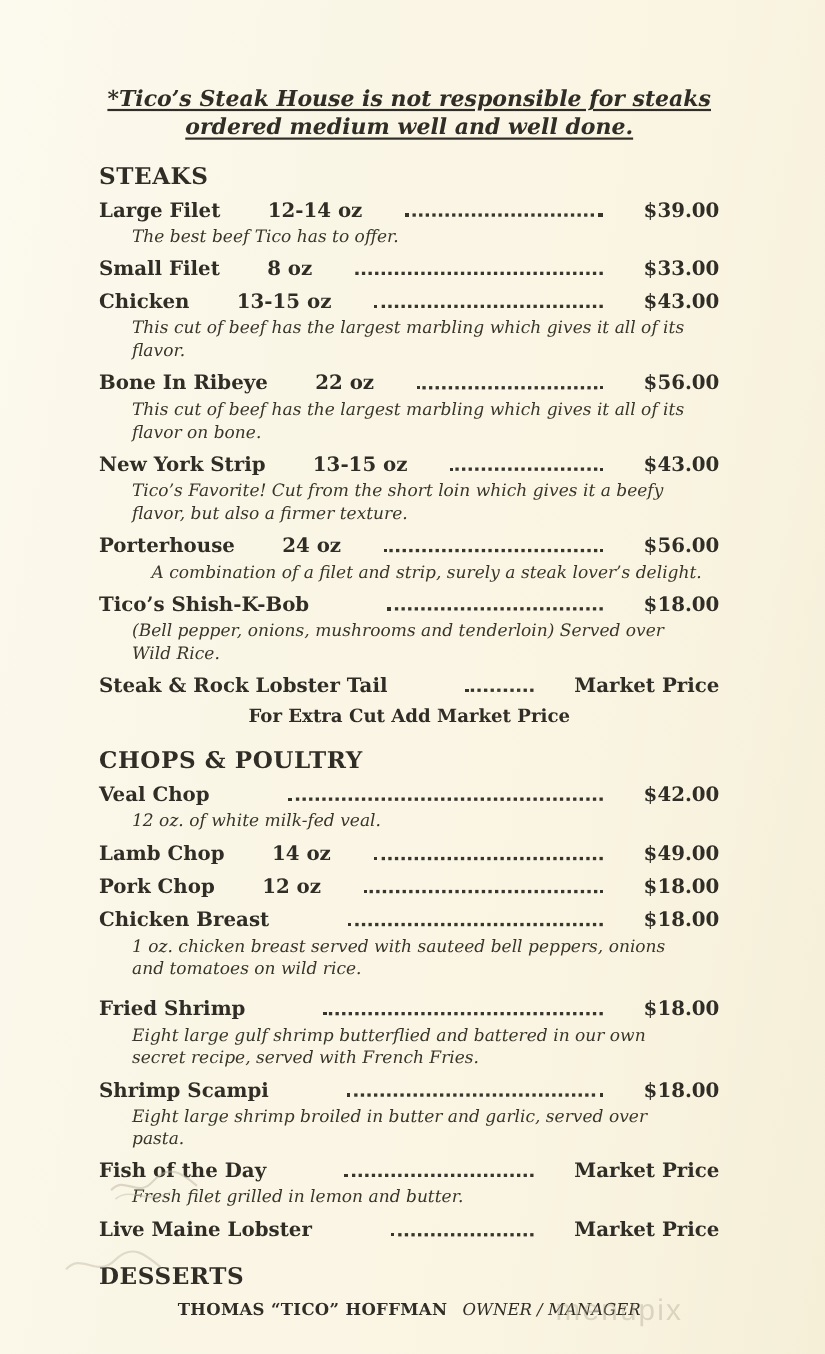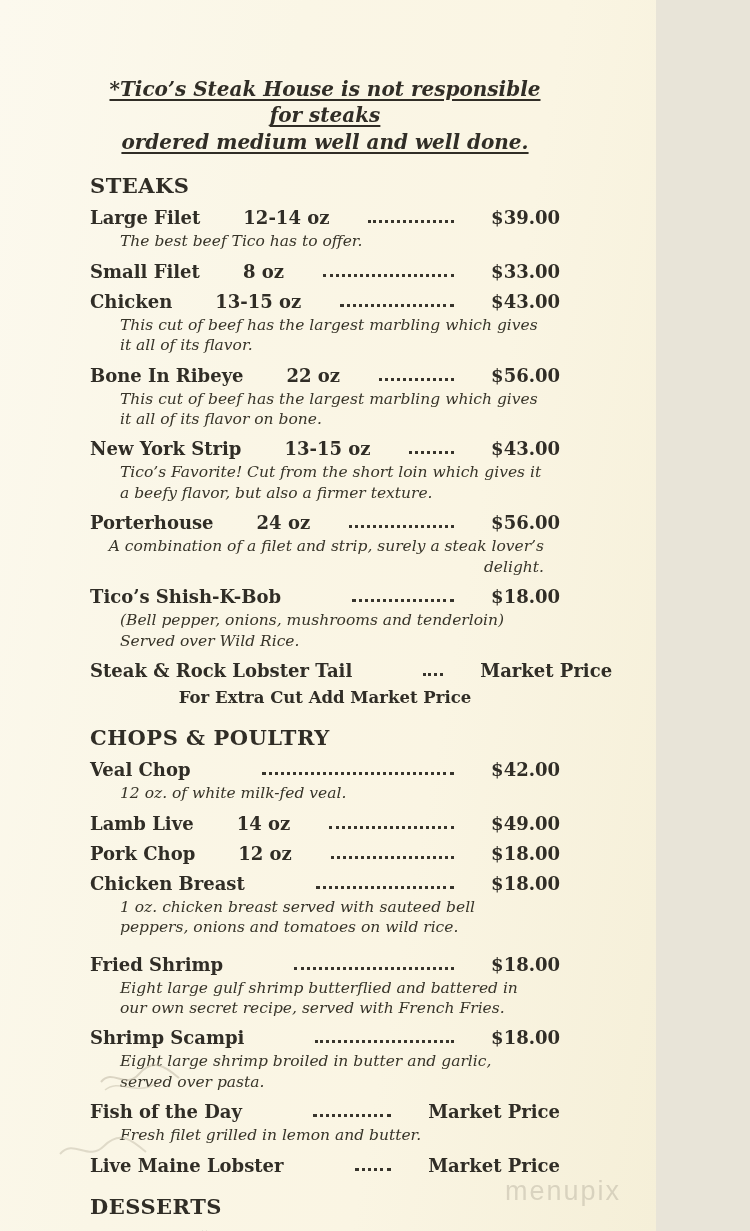--- a/index.html
+++ b/index.html
@@ -1,17 +1,17 @@
 <!DOCTYPE html>
 <html><head>
 <meta charset="utf-8">
 <style>
   html,body{margin:0;padding:0;background:#e8e4d8;}
   .page{
-    position:relative;width:656px;height:1231px;overflow:hidden;
+    position:relative;width:750px;height:1231px;overflow:hidden;
     background:linear-gradient(100deg,#fcf9ee 0%,#faf6e6 35%,#faf5e3 65%,#f5efd8 100%);
     color:#302d26;font-family:"DejaVu Serif",serif;
   }
   .content{position:absolute;left:90px;right:96px;top:76px;}
   .disclaimer{text-align:center;font-weight:bold;font-style:italic;font-size:20px;line-height:1.32;}
   .disclaimer .u{text-decoration:underline;text-decoration-thickness:2px;text-underline-offset:3px;}
   .sec{margin-top:16px;}
   .sec-title{font-size:21px;font-weight:bold;letter-spacing:.5px;margin-top:18px;}
   .row{display:flex;align-items:baseline;font-weight:bold;font-size:18px;margin-top:9px;white-space:nowrap;gap:32px;}
   .size:not(:empty){margin-left:11px;}
@@ -123,21 +123,21 @@
 
       <div class="row">
         <span>Veal Chop</span>
           <span class="size"></span>
         <span class="leader"></span>
         <span class="price">$42.00</span>
       </div>
       <div class="desc">12 oz. of white milk-fed veal.</div>
 
       <div class="row">
-        <span>Lamb Live</span>
+        <span>Lamb Chop</span>
           <span class="size">14 oz</span>
         <span class="leader"></span>
         <span class="price">$49.00</span>
       </div>
 
       <div class="row">
         <span>Pork Chop</span>
           <span class="size">12 oz</span>
         <span class="leader"></span>
         <span class="price">$18.00</span>

